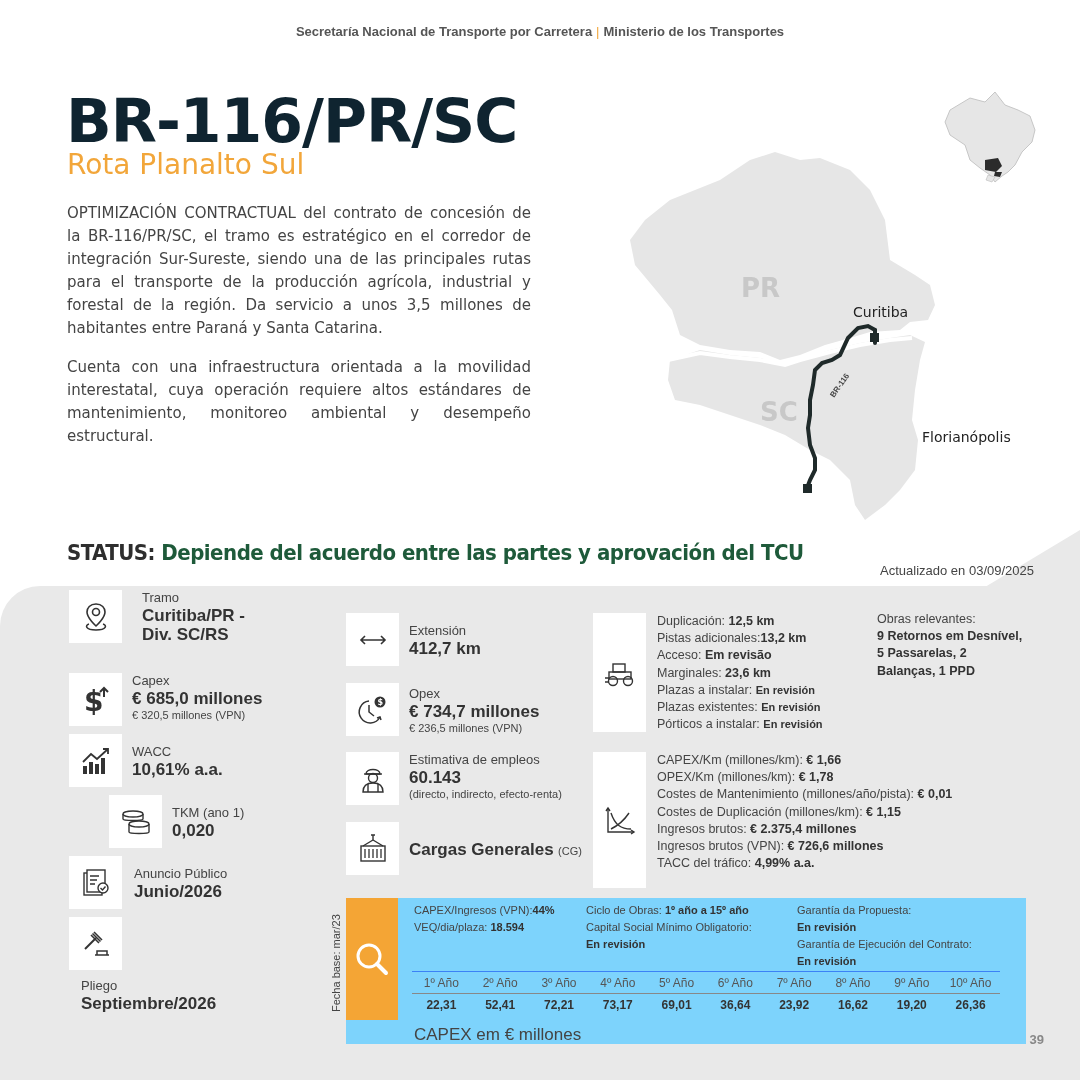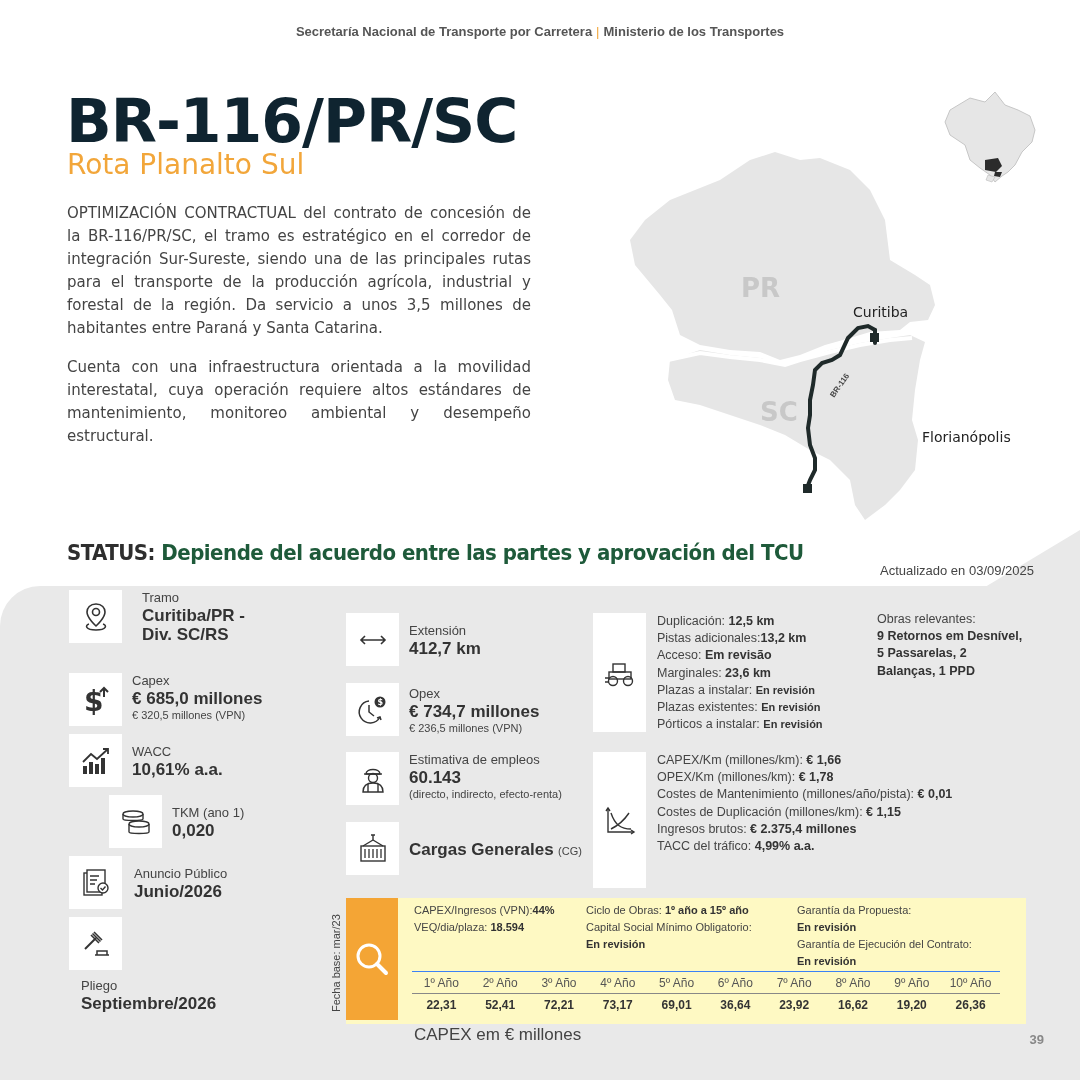--- a/index.html
+++ b/index.html
@@ -30,21 +30,21 @@
   .icon-box { width: 53px; height: 53px; background: #fff; display: flex; align-items: center; justify-content: center; flex-shrink: 0; }
   .icon-box svg { width: 34px; height: 34px; }
   .card-text { margin-left: 10px; color: #333; }
   .lbl { font-size: 13px; color: #444; line-height: 16px; }
   .val { font-size: 17px; font-weight: bold; color: #333; line-height: 19px; }
   .sub { font-size: 11px; color: #444; line-height: 14px; }
 
   .list-block { position: absolute; font-size: 12.5px; line-height: 17.2px; color: #444; }
   .list-block b { color: #333; }
 
-  .bottom-box { position: absolute; left: 346px; top: 898px; width: 680px; height: 126px; background: #fef9c3; }
+  .bottom-box { position: absolute; left: 346px; top: 898px; width: 680px; height: 146px; background: #7dd3fc; }
   .orange { position: absolute; left: 0; top: 0; width: 52px; height: 122px; background: #f4a535; display: flex; align-items: center; justify-content: center; }
   .fecha { position: absolute; left: 330px; top: 1012px; transform: rotate(-90deg); transform-origin: left top; font-size: 11px; color: #444; white-space: nowrap; }
   .bb-text { position: absolute; font-size: 11px; color: #444; line-height: 17px; }
   .bb-text b { color: #333; }
   .years { position: absolute; left: 66px; top: 73px; width: 588px; border-top: 1px solid #3b82f6; }
   .years-row { display: flex; }
   .years-row div { flex: 1; text-align: center; font-size: 12px; }
   .years-head div { color: #555; height: 22px; line-height: 22px; border-bottom: 1px solid #888; }
   .years-vals div { font-weight: bold; color: #333; height: 22px; line-height: 22px; }
   .capex-note { position: absolute; left: 414px; top: 1025px; font-size: 17px; color: #444; }
@@ -284,20 +284,21 @@
       <path d="M3 8 L5 5 L7 8 M28 27 L31 29 L28 31" stroke="#333" stroke-width="1.4" fill="none"></path>
       <path d="M8 10 C12 22 18 26 28 26 M8 26 C16 22 22 16 26 10" stroke="#333" stroke-width="1.4" fill="none"></path>
     </svg>
 </div>
 <div class="list-block" style="left:657px; top:752px;">
   <div><span>CAPEX/Km (millones/km): </span><b>€ 1,66</b></div>
   <div><span>OPEX/Km (millones/km): </span><b>€ 1,78</b></div>
   <div><span>Costes de Mantenimiento (millones/año/pista): </span><b>€ 0,01</b></div>
   <div><span>Costes de Duplicación (millones/km): </span><b>€ 1,15</b></div>
   <div><span>Ingresos brutos: </span><b>€ 2.375,4 millones</b></div>
+  <div><span>Ingresos brutos (VPN): </span><b>€ 726,6 millones</b></div>
   <div><span>TACC del tráfico: </span><b>4,99% a.a.</b></div>
 </div>
 
 <div class="fecha">Fecha base: mar/23</div>
 <div class="bottom-box">
   <div class="orange">
     <svg width="40" height="40" viewBox="0 0 40 40">
         <circle cx="17" cy="17" r="11" fill="none" stroke="#fff" stroke-width="3"></circle>
         <path d="M25 25 L34 34" stroke="#fff" stroke-width="4" stroke-linecap="round"></path>
       </svg>

